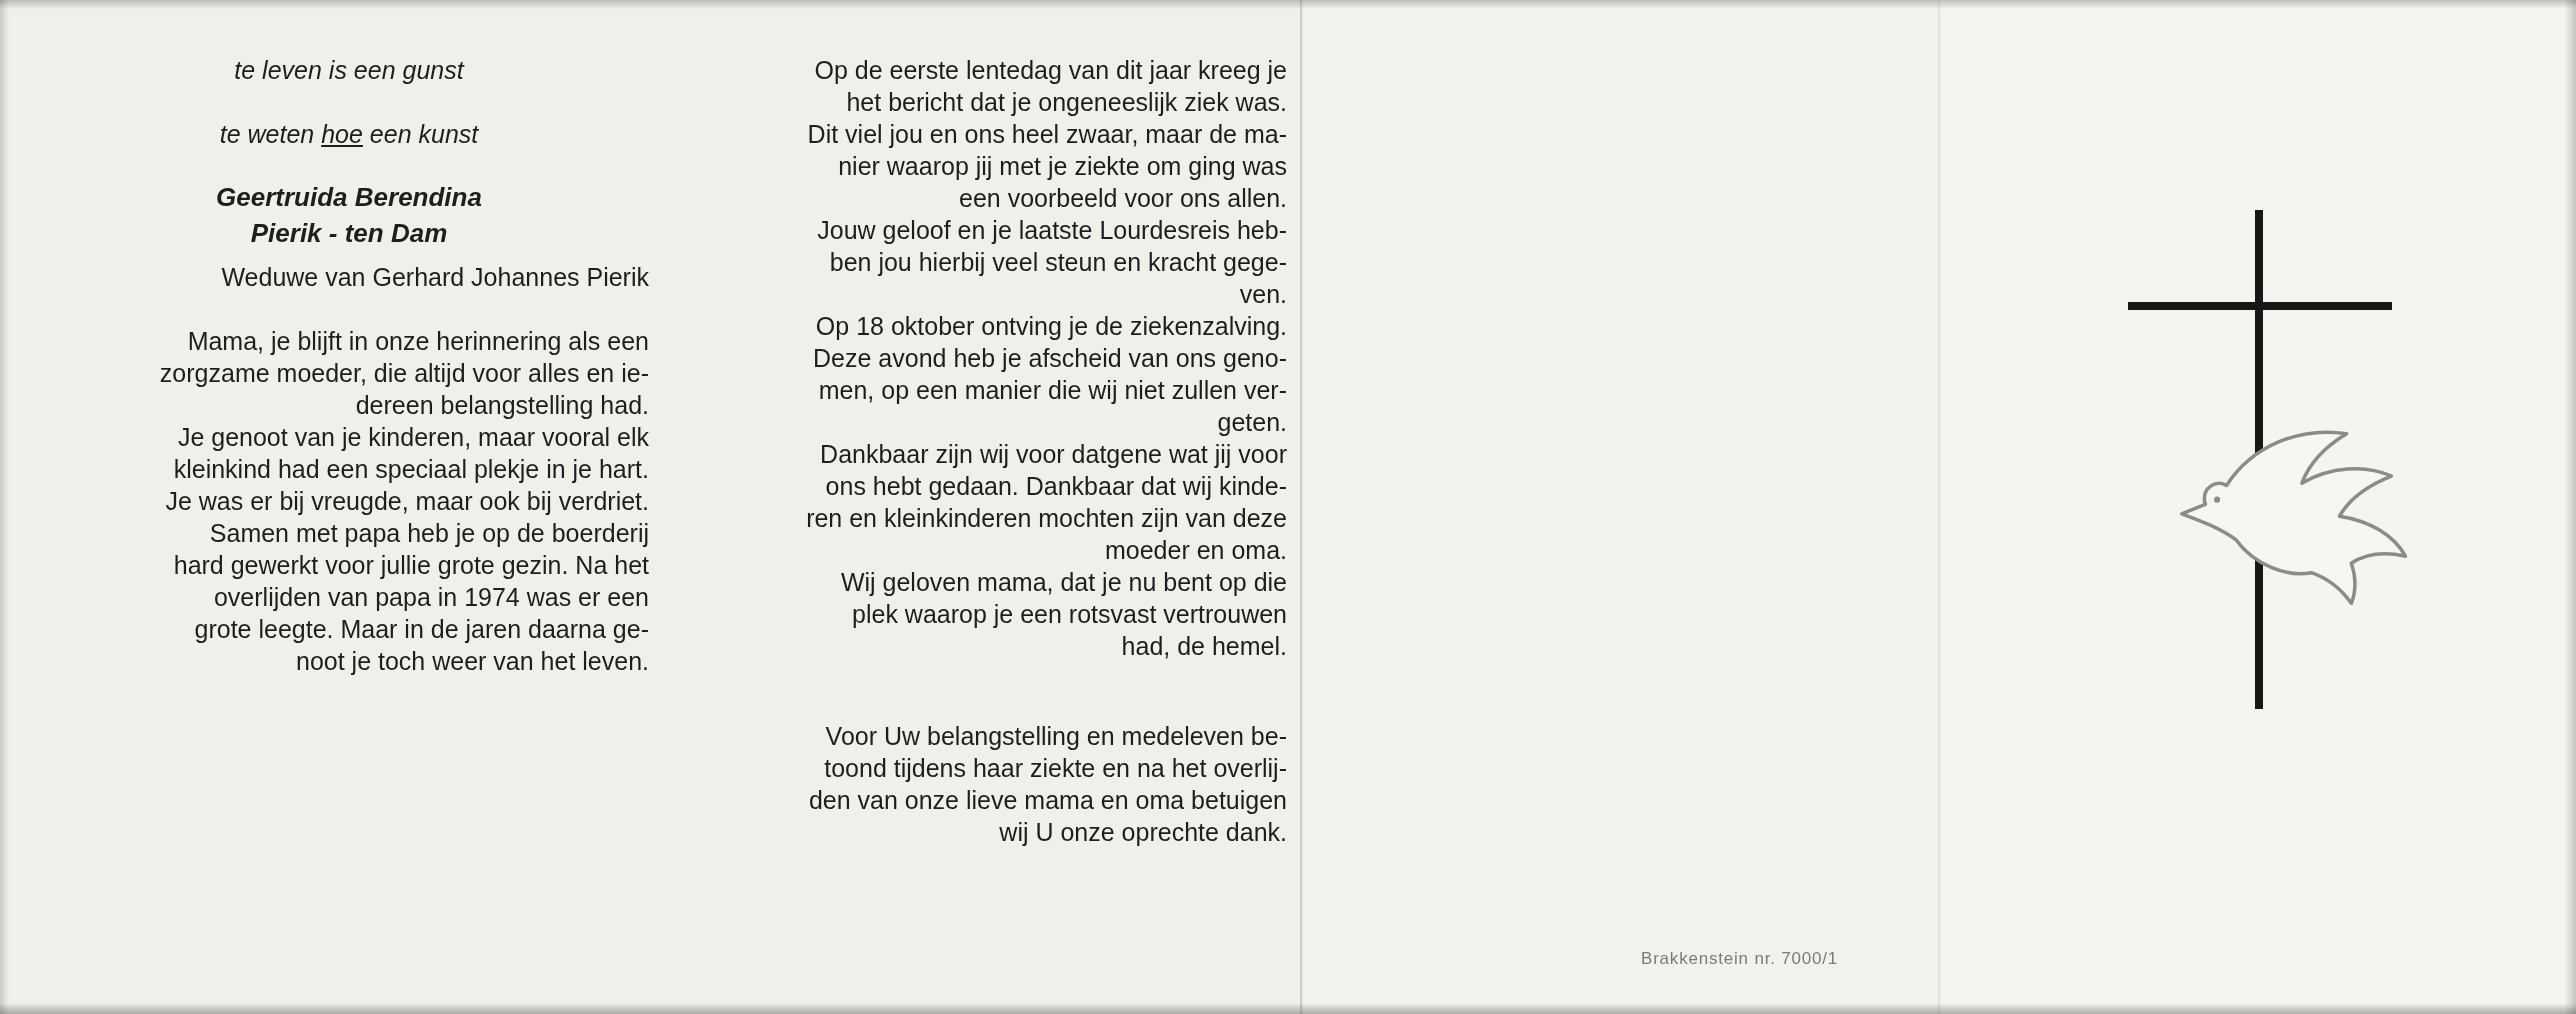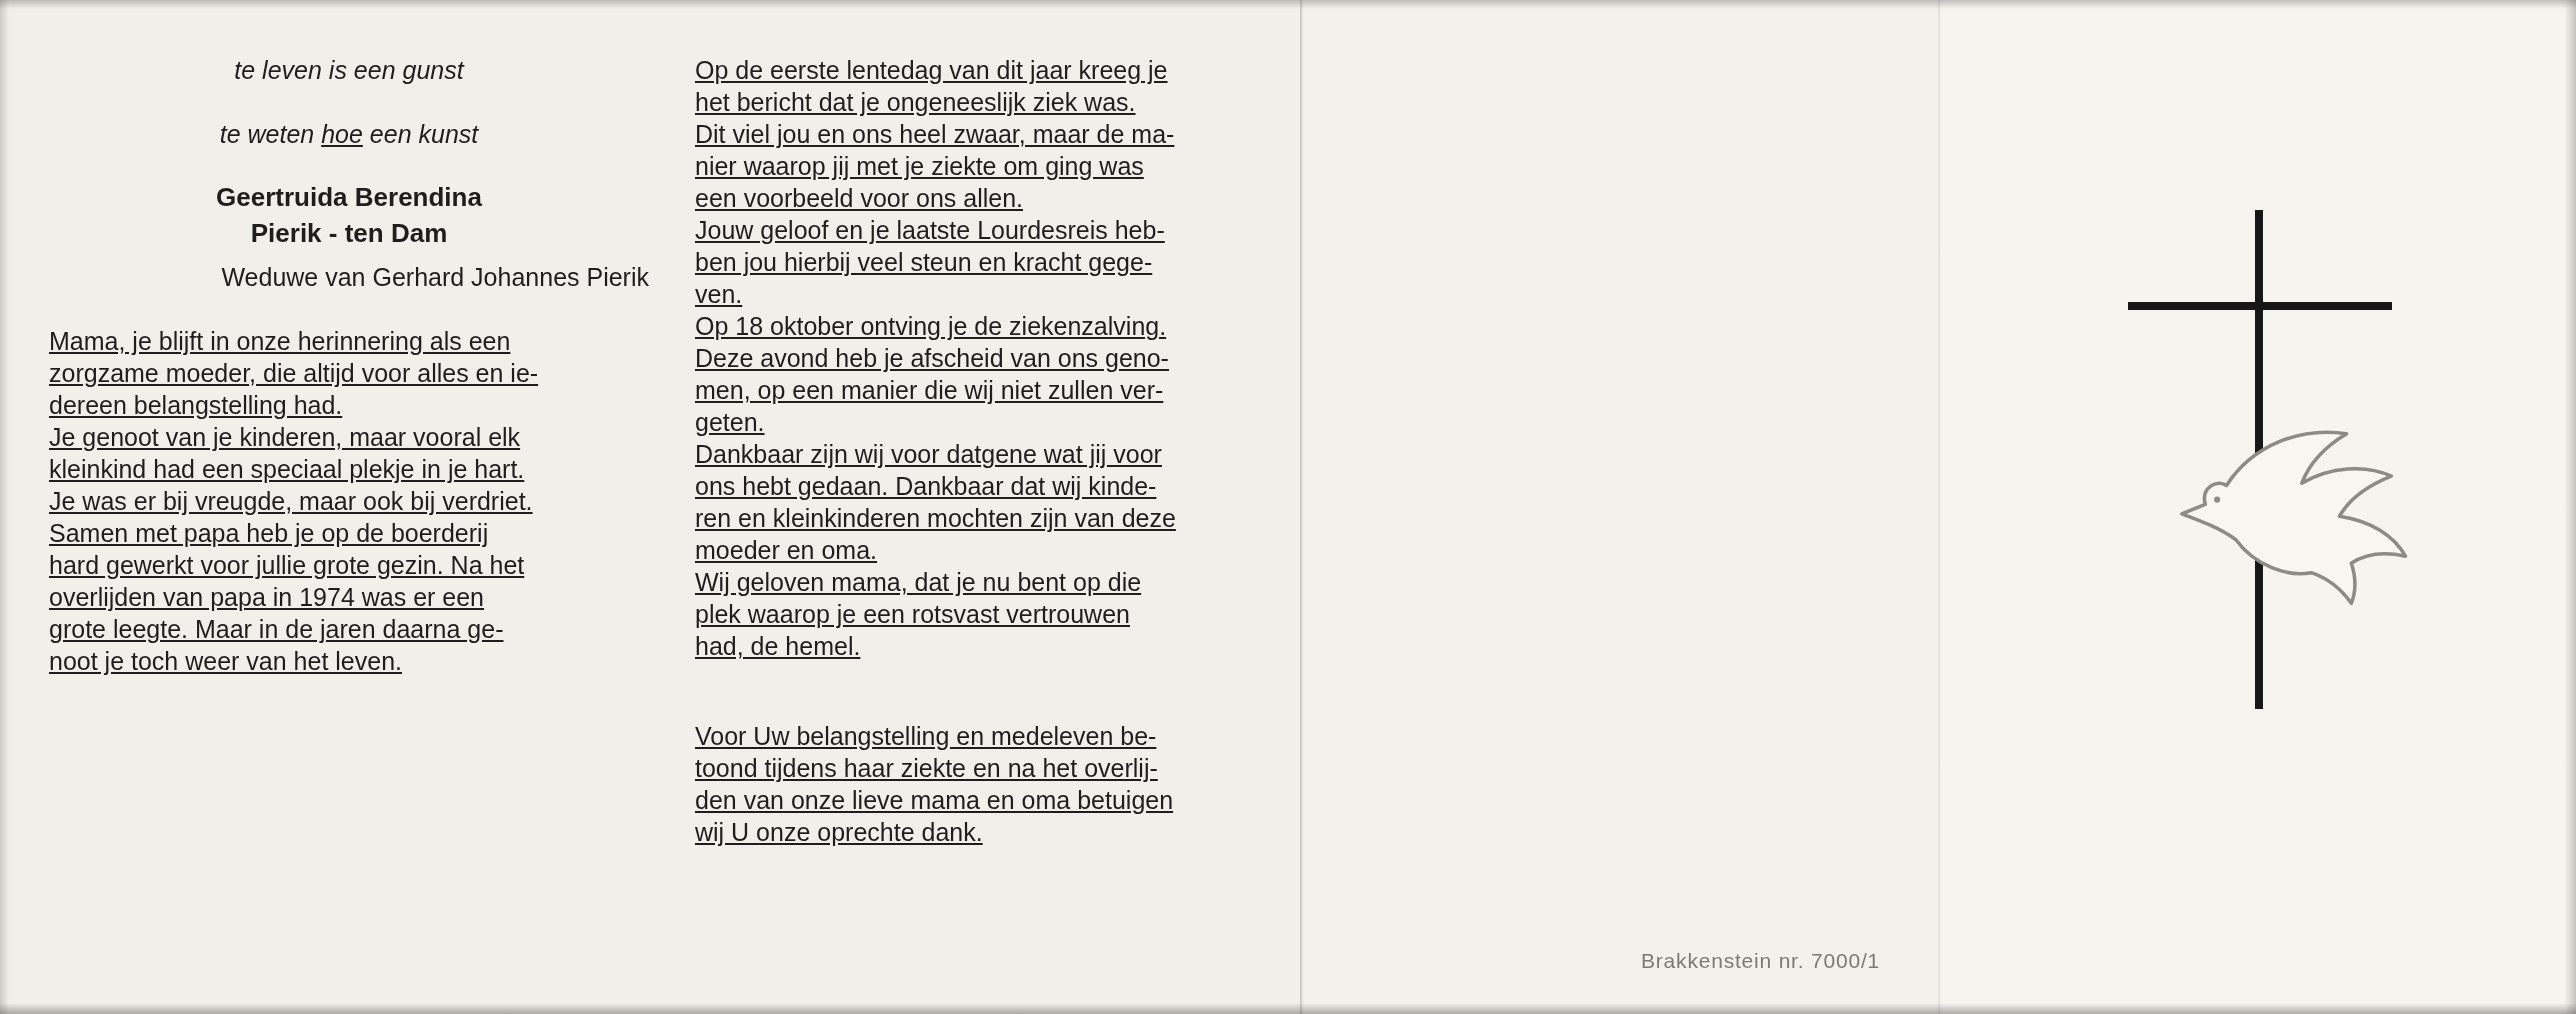--- a/index.html
+++ b/index.html
@@ -33,33 +33,33 @@
                 background: linear-gradient(to left, rgba(70,68,64,0.28), rgba(70,68,64,0)); }
 
   
   .col { position: absolute; top: 54px; font-size: 25px; line-height: 32px; }
   .col-1 { left: 49px;  width: 600px; }
   .col-2 { left: 695px; width: 592px; }
 
   .motto { text-align: center; font-style: italic; margin-bottom: 29px; white-space: pre-line; }
   .motto .u { text-decoration: underline; }
   .dedication { text-align: center; margin-bottom: 12px; }
-  .deceased-name { text-align: center; font-weight: bold; font-size: 26px; line-height: 36px; margin-bottom: 10px; }
+  .deceased-name { text-align: center; font-weight: bold; font-size: 26px; line-height: 36px; margin-bottom: 10px; font-style: italic; }
   .widow-line { text-align: right; margin-bottom: 32px; }
-  .para { white-space: pre-line; margin: 0 0 32px 0; text-align: left; text-decoration: underline; }
+  .para { white-space: pre-line; margin: 0 0 32px 0; text-align: right; }
   .para-gap { margin-top: 58px; }
   .signature { text-align: right; margin-top: 17px; padding-right: 5px; }
 
   
   .cover-art { position: absolute; left: 2089px; top: 195px; width: 364px; height: 558px; }
   .cross-v { position: absolute; left: 166px; top: 15px; width: 7.6px; height: 499px; background: #171717; }
   .cross-h { position: absolute; left: 39px; top: 107px; width: 264px; height: 7.6px; background: #171717; }
   .dove { position: absolute; left: 81px; top: 184px; width: 259px; height: 279px; }
 
-  .printer-mark { position: absolute; left: 1641px; top: 949px; font-size: 21px;
+  .printer-mark { position: absolute; left: 1641px; top: 949px; font-size: 17px;
                   color: #7c7a74; letter-spacing: 0.8px; }
 </style>
 </head>
 <body>
 
 <div class="scan">
 
   <div class="page page-left"></div>
   <div class="page page-mid"></div>
   <div class="page page-right"></div>

